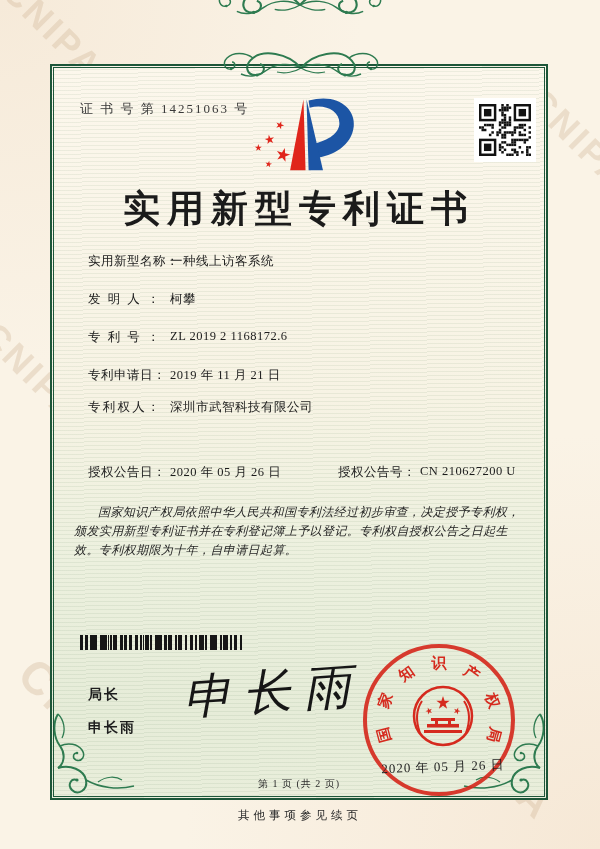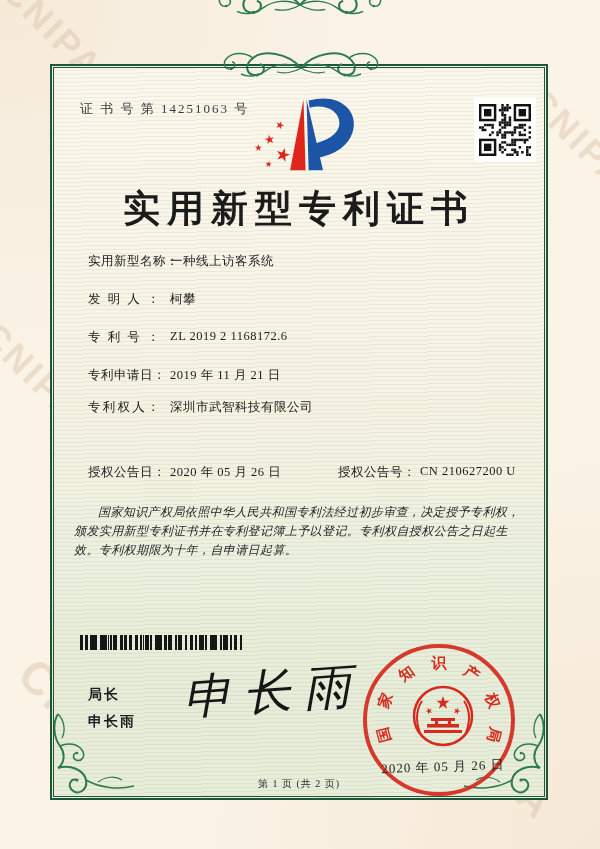--- a/index.html
+++ b/index.html
@@ -46,21 +46,21 @@
   .body-text{position:absolute;left:22px;top:431px;width:456px;font-size:12px;line-height:19px;
              color:#252525;font-style:italic;margin-top:6px;}
   .body-text p{margin:0;text-indent:2em;letter-spacing:.4px;}
   
   .barcode{position:absolute;left:28px;top:569px;width:163px;height:15px;
      background-image:repeating-linear-gradient(90deg,#161616 0 2px,rgba(0,0,0,0) 2px 5px),
                       repeating-linear-gradient(90deg,#161616 0 1px,rgba(0,0,0,0) 1px 7px),
                       repeating-linear-gradient(90deg,#161616 0 3px,rgba(0,0,0,0) 3px 11px);}
   
   .signer{position:absolute;left:36px;top:620px;font-size:14px;font-weight:bold;color:#1e1e1e;letter-spacing:2px;}
-  .signer div{margin-bottom:9px;}
+  .signer div{margin-bottom:15px;}
   .signature{position:absolute;left:96px;top:594px;width:250px;text-align:center;
              font-size:48px;color:#161616;letter-spacing:12px;font-style:italic;
              transform:rotate(-4deg);white-space:nowrap;}
   
   .seal{position:absolute;left:311px;top:578px;width:152px;height:152px;border-radius:50%;
         border:4px solid rgba(213,42,30,.92);box-sizing:border-box;}
   .seal-char{position:absolute;left:50%;top:50%;width:16px;height:16px;margin:-8px 0 0 -8px;
              font-size:15px;font-weight:bold;color:#d52a1e;text-align:center;line-height:16px;
              transform:rotate(var(--a)) translateY(-57px);}
   .sc1{--a:-105deg}.sc2{--a:-70deg}.sc3{--a:-35deg}.sc4{--a:0deg}
@@ -339,13 +339,14 @@
             <rect x="5" y="5" width="3" height="4"></rect>
         </g>
         <path d="M-23,17 C-27,6 -27,-6 -21,-15 M23,17 C27,6 27,-6 21,-15" fill="none" stroke="#d52a1e" stroke-width="2"></path>
       </svg>
       <div class="seal-date">2020 年 05 月 26 日</div>
     </div>
 
     <div class="page-info">第 1 页 (共 2 页)</div>
   </div>
 
+  <div class="cont-note">其他事项参见续页</div>
 </div>
 
 </body></html>

